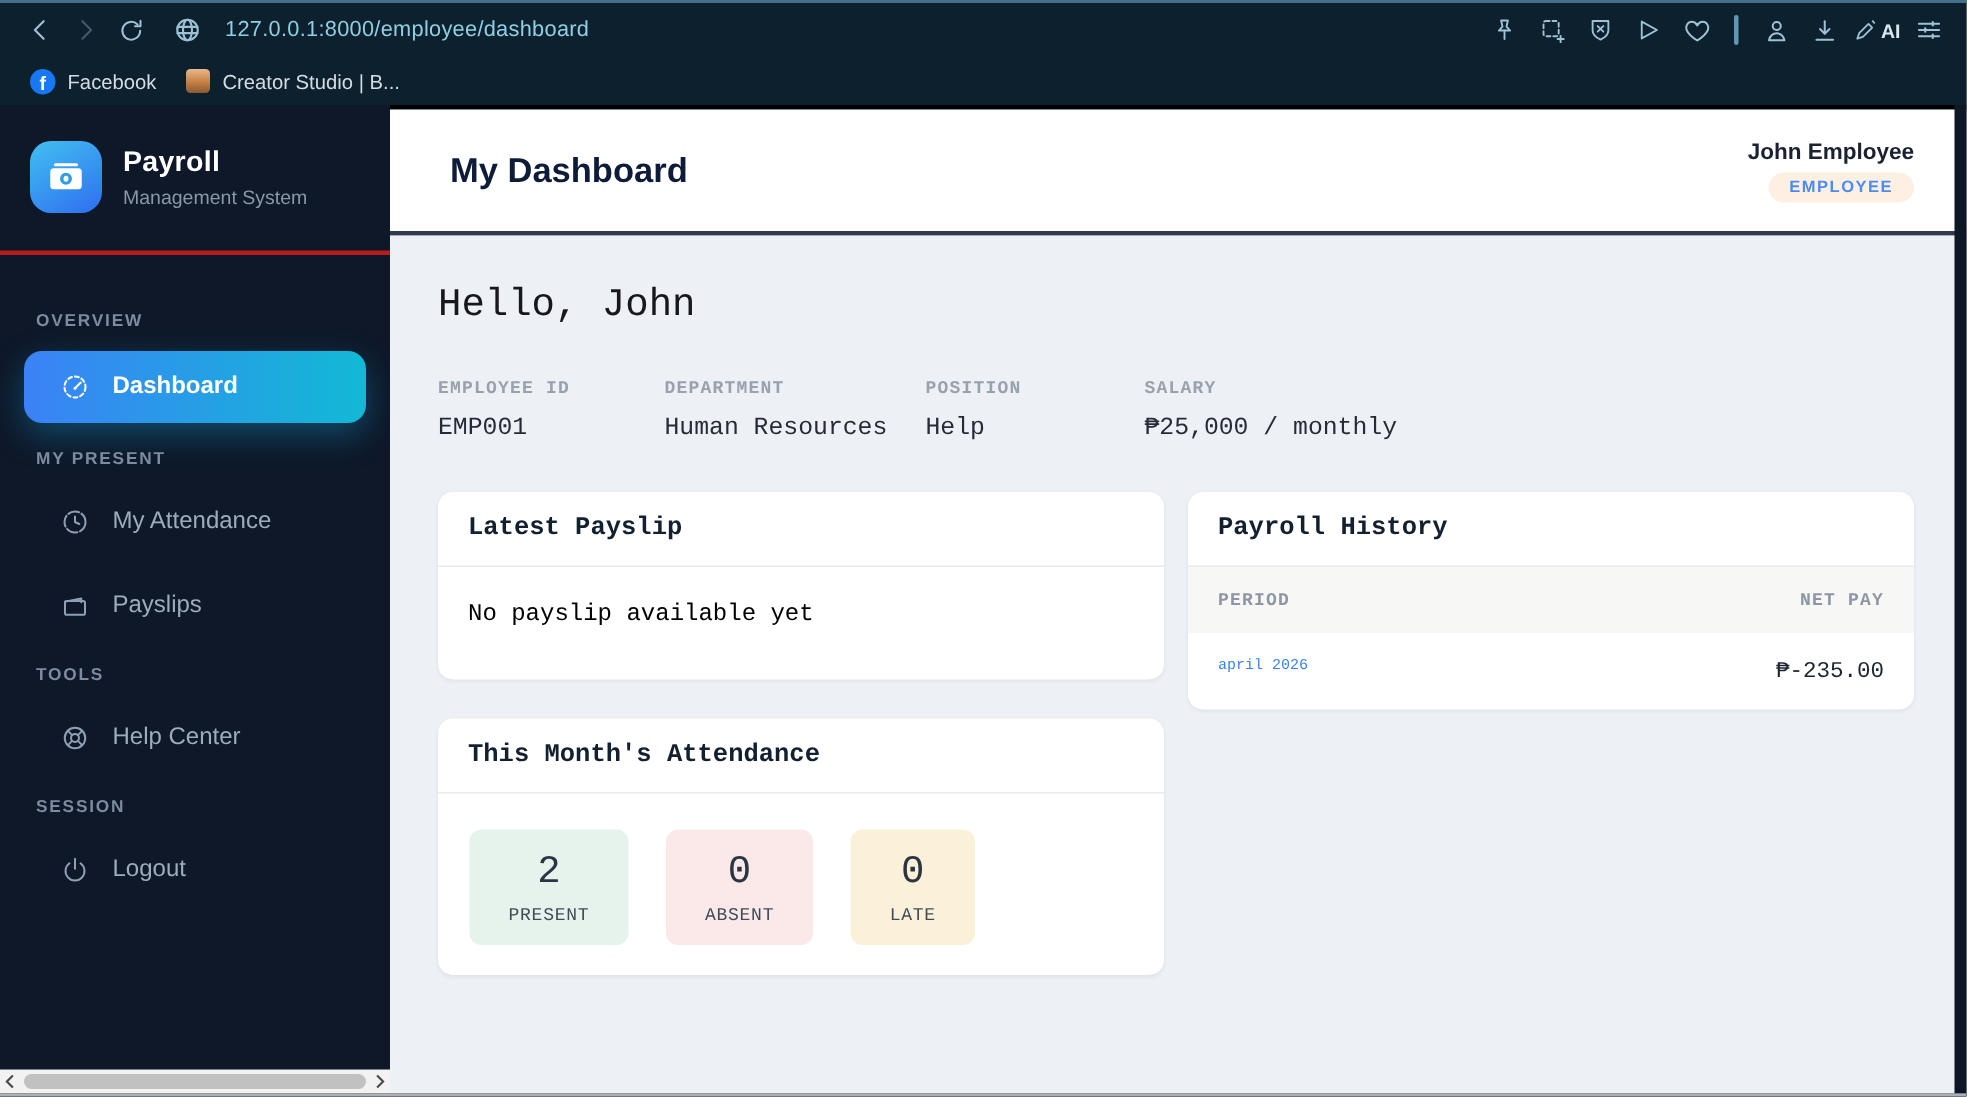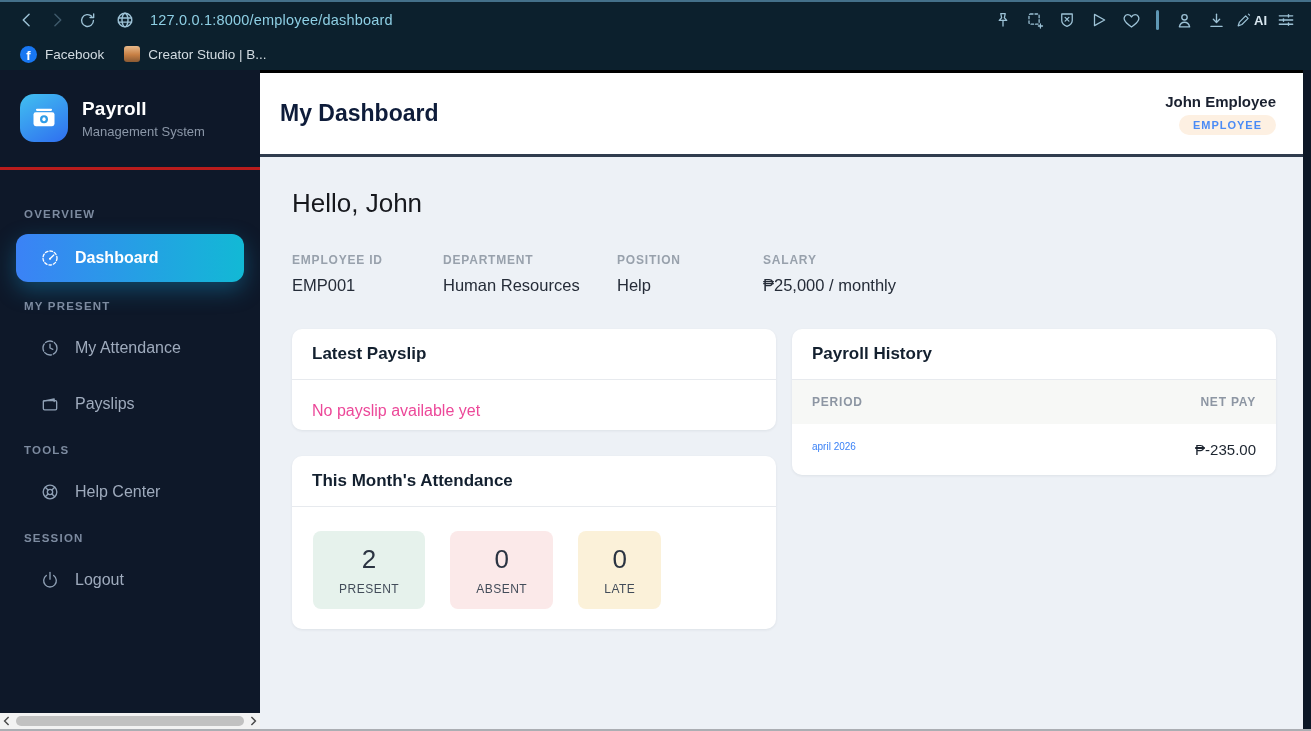--- a/index.html
+++ b/index.html
@@ -42,42 +42,42 @@
   .item { display:flex; align-items:center; gap:15px; height:44px; padding-left:24px;
           color:#9fabbd; font-size:16px; border-radius:12px; cursor:pointer; margin-bottom:12px; }
   .item svg { stroke:#8fa0b5; fill:none; stroke-width:1.6; stroke-linecap:round; stroke-linejoin:round; flex:none; }
   .item.active { height:48px; color:#fff; font-weight:600;
                  background:linear-gradient(90deg,#3b82f6 0%,#12b9d5 100%);
                  box-shadow:0 8px 22px rgba(23,162,220,.35); margin:4px 0 18px; }
   .item.active svg { stroke:#fff; }
 
   .main { flex:1; display:flex; flex-direction:column; border-top:3px solid #000; min-width:0; }
   .page-header { height:84px; background:#fff; border-bottom:3px solid #303c4e;
-                 display:flex; align-items:center; justify-content:space-between; padding:0 35px 0 20px; }
+                 display:flex; align-items:center; justify-content:space-between; padding:0 35px 0 40px; }
   .page-title { color:#0e1c3a; font-size:23px; font-weight:700; }
   .user-block { text-align:right; }
   .user-name { color:#1a2130; font-size:15px; font-weight:700; }
   .role-badge { display:inline-block; margin-top:5px; padding:4px 14px; border-radius:12px;
                 background:#fdf0e2; color:#4b8bf5; font-size:11px; font-weight:700; letter-spacing:1px; }
 
-  .content { flex:1; background:#edf1f6; padding:31px 35px 0 32px; overflow:hidden; }
+  .content { flex:1; background:#edf1f6; padding:31px 35px 0 32px; overflow:hidden;font-family:Liberation Mono, monospace; }
   .greeting { color:#16181d; font-size:26px; font-weight:500; }
   .date { color:#6e7681; font-size:15px; margin-top:9px; }
 
   .info-row { display:flex; margin-top:34px; }
   .info-col1 { width:151px; } .info-col2 { width:174px; } .info-col3 { width:146px; }
   .info-label { color:#98a1ac; font-size:12px; font-weight:600; letter-spacing:.8px; }
   .info-value { color:#252c38; font-size:16.5px; font-weight:500; margin-top:9px; }
 
   .cards { display:flex; gap:16px; margin-top:34px; align-items:flex-start; }
   .col { flex:1; min-width:0; }
   .card { background:#fff; border-radius:10px; box-shadow:0 1px 3px rgba(16,24,40,.07); overflow:hidden; }
   .card-head { padding:15px 20px; border-bottom:1px solid #e7eaee; }
   .card-title { color:#13202f; font-size:17px; font-weight:600; }
-  .empty-text { padding:22px 20px 10px; color:#ec4899; font-size:16px; }
+  .empty-text { padding:22px 20px 35px; color:#000000; font-size:16px; }
 
   .ph-thead { display:flex; justify-content:space-between; background:#f7f8f6; padding:15px 20px; }
   .ph-th { color:#8d96a3; font-size:12px; font-weight:700; letter-spacing:.8px; }
   .ph-row { display:flex; justify-content:space-between; padding:17px 20px; }
   .ph-period { color:#3b82f6; font-size:10px; }
   .ph-net { color:#1c242f; font-size:15px; font-weight:500; }
 
   .att-card { margin-top:26px; }
   .att-body { padding:24px 21px 20px; display:flex; gap:25px; }
   .tile { border-radius:8px; text-align:center; padding:13px 26px; }

